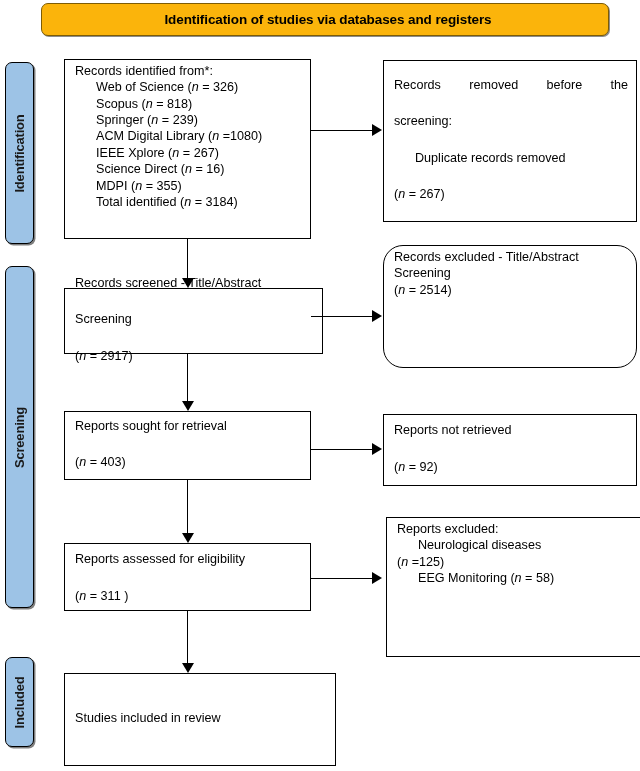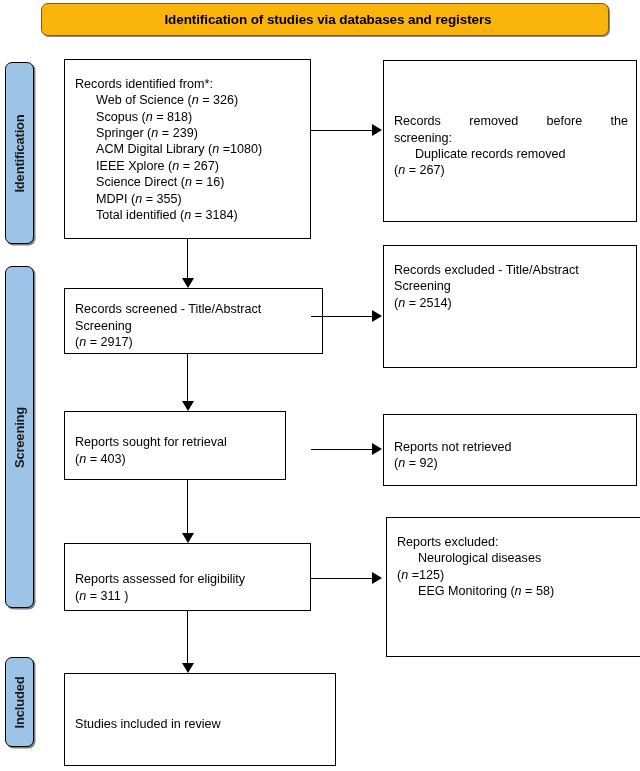--- a/index.html
+++ b/index.html
@@ -68,48 +68,49 @@
   #stage-identification { top: 62px;  height: 182px; }
   #stage-screening      { top: 266px; height: 342px; }
   #stage-included       { top: 657px; height: 90px;  }
 
   
   .box {
     position: absolute;
     border: 1.8px solid #000000;
     background: #ffffff;
     box-sizing: border-box;
-    padding: 16px 8px 6px 10px;
+    padding: 3px 8px 6px 10px;
     font-size: 12.6px;
     color: #000000;
     line-height: 1.30;
   }
   .box p { margin: 0; }
   .indent { padding-left: 21px; }
   .ital { font-style: italic; }
   .vcenter {
     display: flex;
     flex-direction: column;
     justify-content: center;
+    gap: 20px;
   }
   .justified p.jline {
     text-align: justify;
     text-align-last: justify;
   }
 
   
   #box-identified      { left: 64px; top: 59px;  width: 247px; height: 180px; }
   #box-screened        { left: 64px; top: 288px; width: 259px; height: 66px;  }
-  #box-sought          { left: 64px; top: 411px; width: 222px; height: 69px;  }
+  #box-sought          { left: 64px; top: 411px; width: 247px; height: 69px;  }
   #box-assessed        { left: 64px; top: 543px; width: 247px; height: 68px; justify-content: flex-end;  }
   #box-included        { left: 64px; top: 673px; width: 272px; height: 93px;  }
 
   
   #box-removed         { left: 383px; top: 60px;  width: 254px; height: 162px; }
-  #box-excluded-screen { left: 383px; top: 245px; width: 254px; height: 123px; }
+  #box-excluded-screen { left: 383px; top: 245px; width: 254px; height: 123px; border-radius: 20px; }
   #box-not-retrieved   { left: 383px; top: 414px; width: 254px; height: 72px;  }
   #box-excluded-elig   { left: 386px; top: 517px; width: 299px; height: 140px; }
 
   
   .vline {
     position: absolute;
     width: 0;
     border-left: 1.8px solid #000000;
   }
   .hline {

